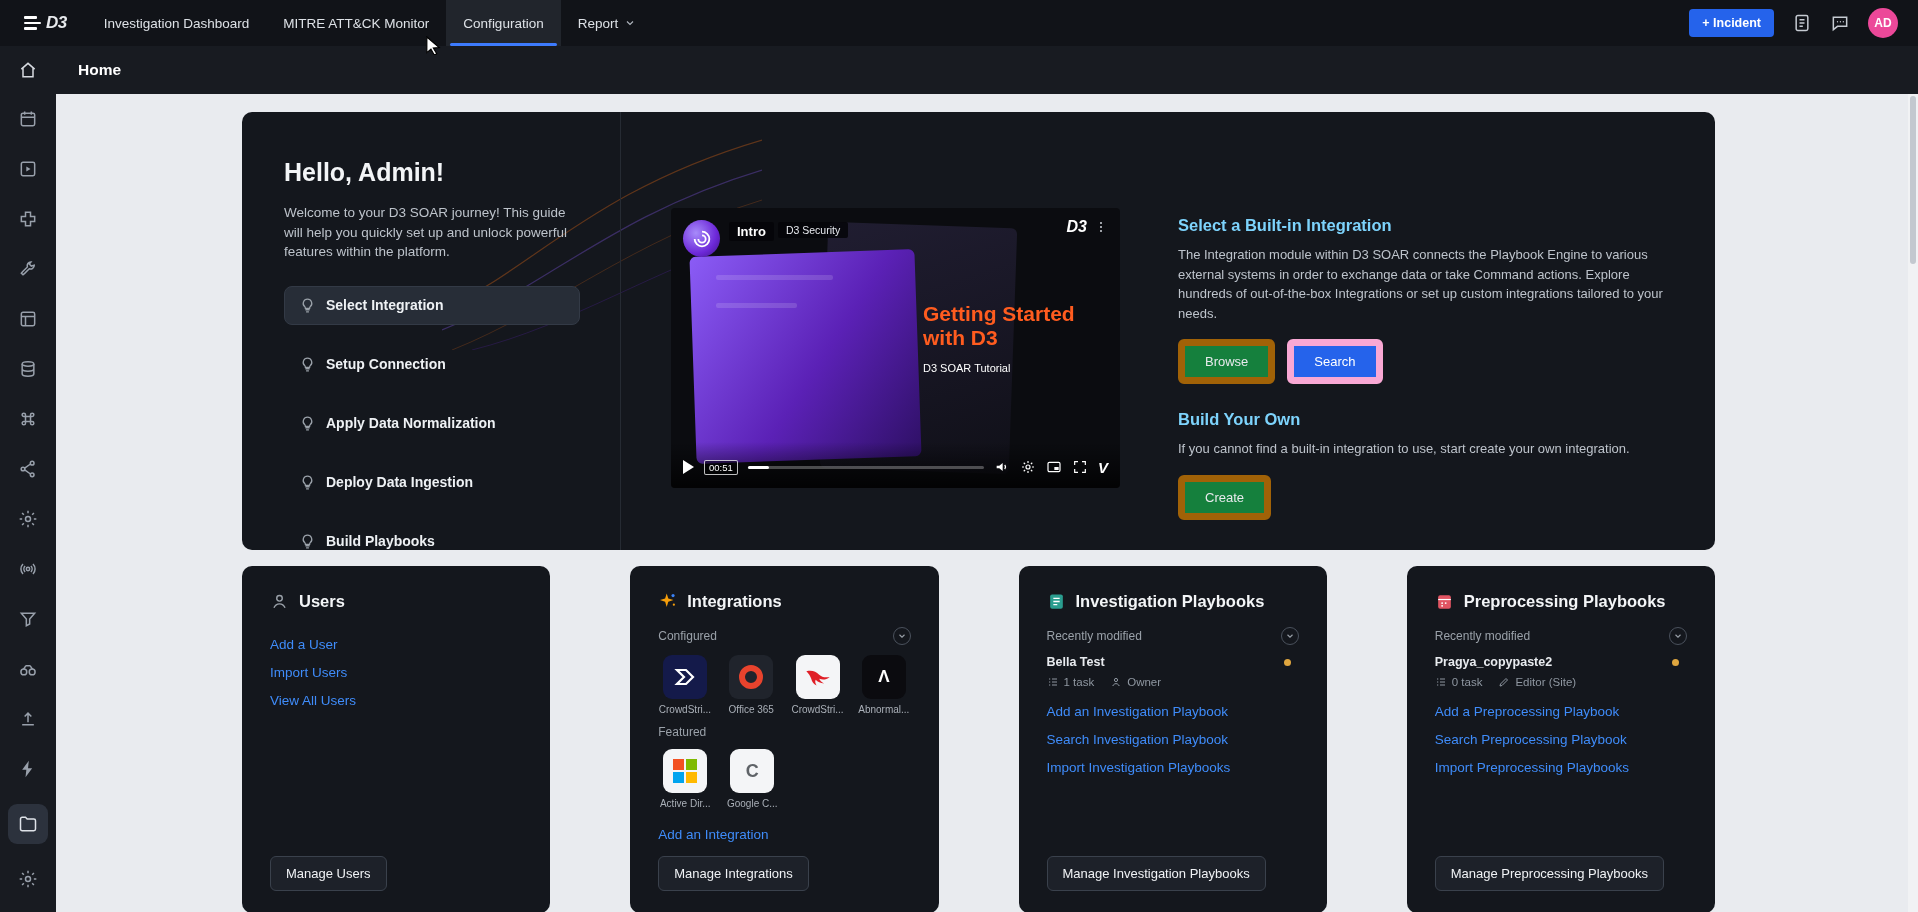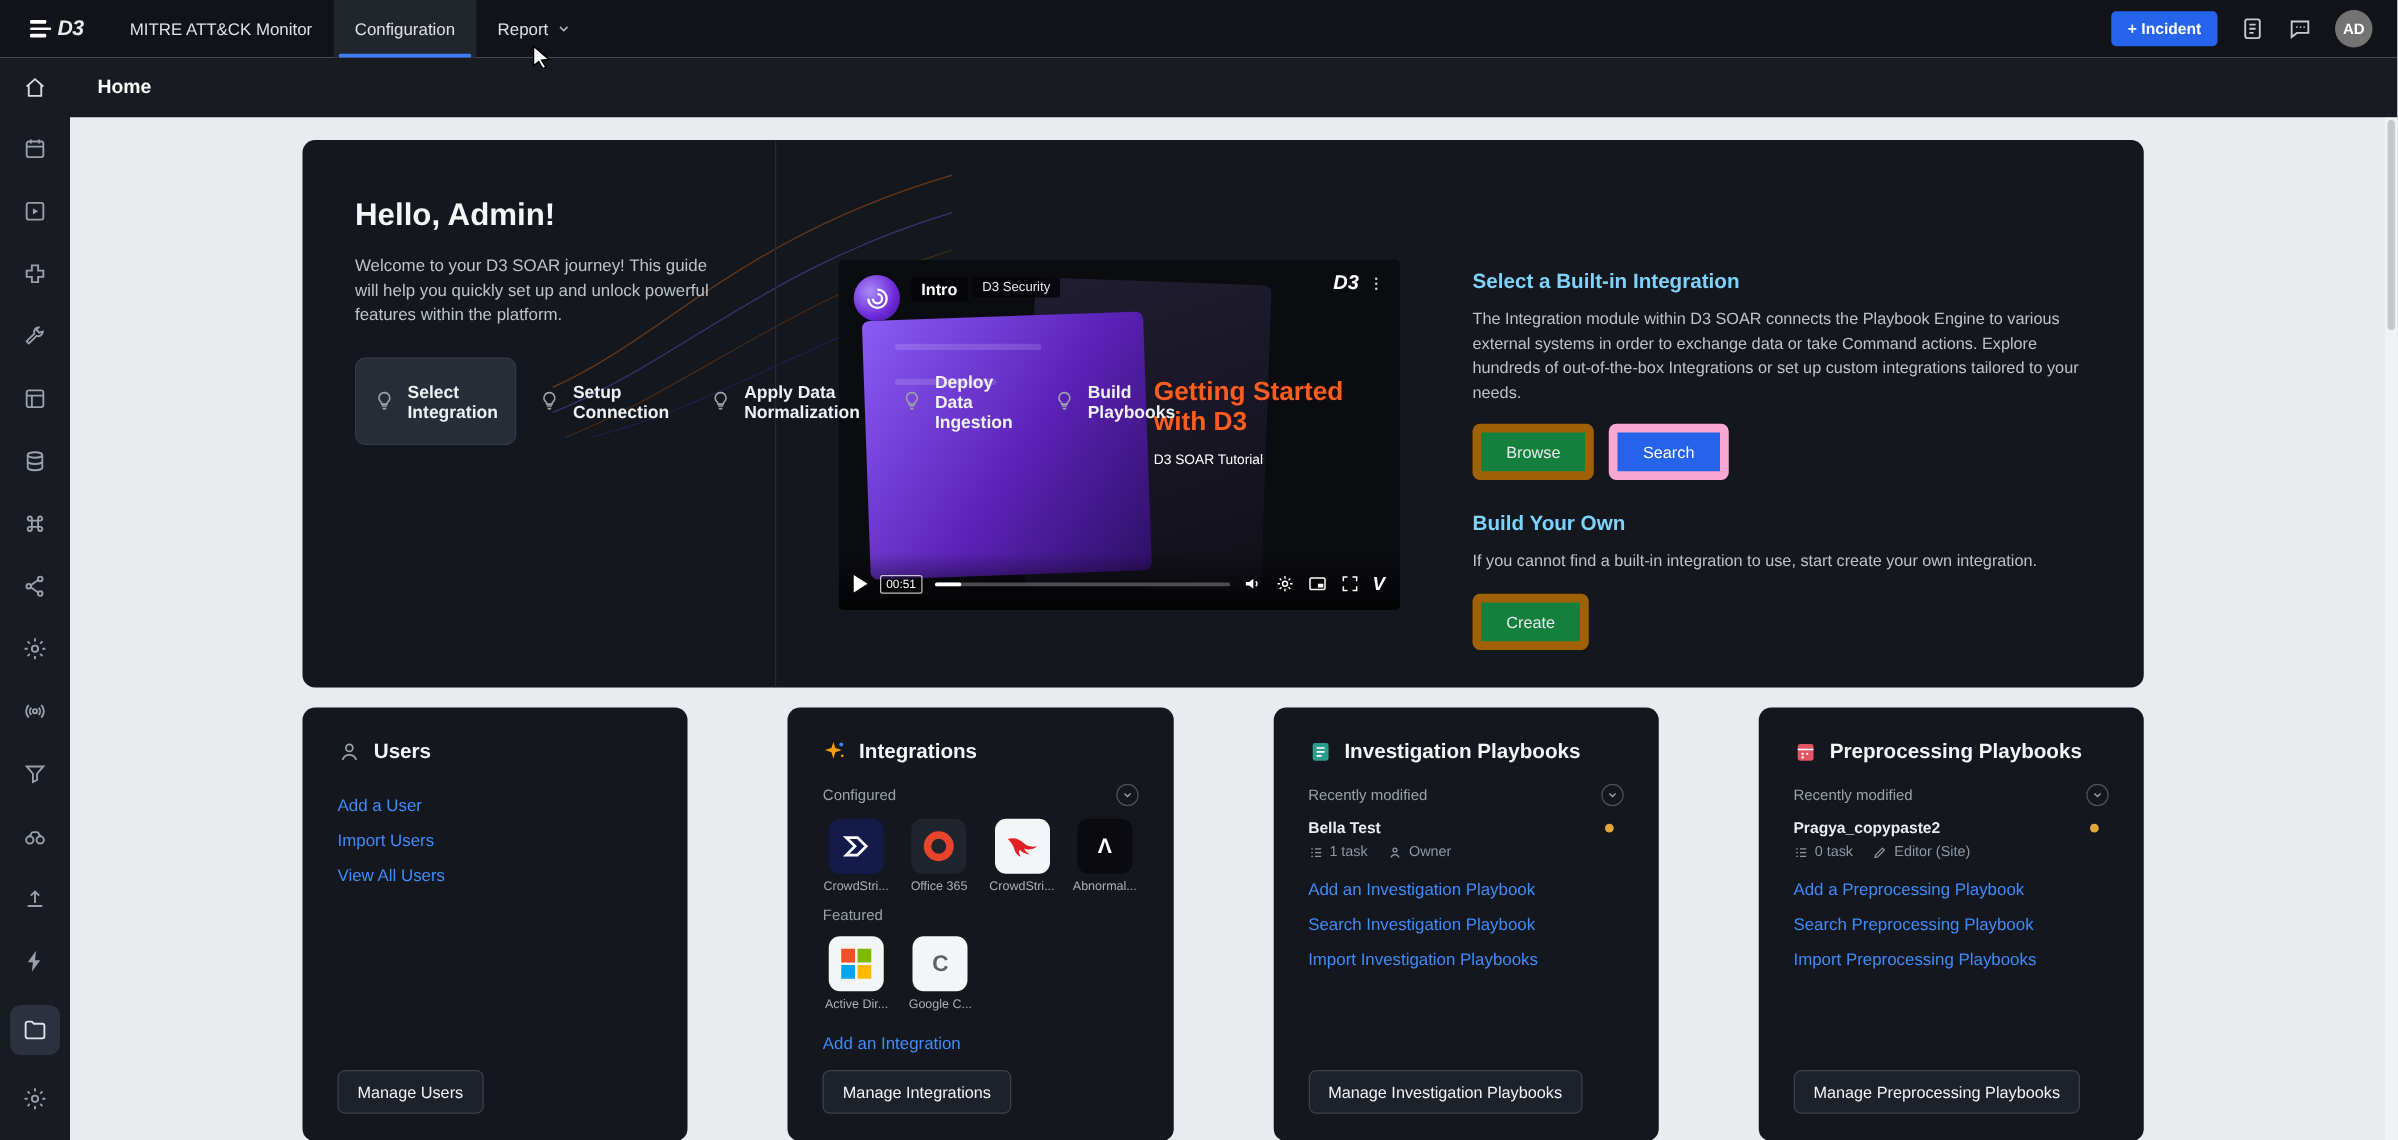--- a/index.html
+++ b/index.html
@@ -15,21 +15,21 @@
   .logo-text{font-weight:bold;font-size:17px;font-style:italic;letter-spacing:-.5px}
   .nav-items{display:flex;height:100%;margin-left:10px}
   .nav-item{display:flex;align-items:center;gap:6px;padding:0 17px;font-size:13.5px;color:#dde1e6;cursor:pointer;position:relative;white-space:nowrap}
   .nav-item.active{background:#21252c}
   .nav-item.active::after{content:"";position:absolute;left:4px;right:4px;bottom:0;height:3px;background:#3d7bfd;border-radius:2px}
   .nav-item .chev{width:12px;height:12px;color:#aeb4bc}
   .nav-right{margin-left:auto;display:flex;align-items:center;gap:18px;padding-right:6px}
   .incident-btn{background:#2563eb;color:#fff;border:none;border-radius:4px;height:28px;padding:0 13px;font-size:12.5px;font-family:inherit;font-weight:bold;cursor:pointer;white-space:nowrap}
   .nav-icon{width:20px;height:20px;color:#c6cbd2;cursor:pointer}
   .nav-icon svg{width:100%;height:100%}
-  .avatar{width:30px;height:30px;border-radius:50%;background:#737373;color:#fff;font-size:12px;font-weight:bold;display:grid;place-items:center;cursor:pointer}
+  .avatar{width:30px;height:30px;border-radius:50%;background:#ec4899;color:#fff;font-size:12px;font-weight:bold;display:grid;place-items:center;cursor:pointer}
 
   
   .body-row{display:flex;height:866px}
   .sidebar{width:56px;background:#181b21;display:flex;flex-direction:column;align-items:center;flex-shrink:0}
   .sb-home{height:48px;width:100%;display:grid;place-items:center;color:#d6dae0;cursor:pointer}
   .sb-home svg{width:20px;height:20px}
   .sb-item{height:50px;width:100%;display:grid;place-items:center;color:#98a0ab;cursor:pointer}
   .sb-item svg{width:20px;height:20px}
   .sb-item.active-box{height:60px}
   .sb-item.active-box .box{width:40px;height:40px;border-radius:9px;background:#2c323d;display:grid;place-items:center;color:#dfe3e9}
@@ -37,21 +37,21 @@
   .page-header{height:48px;background:#181b21;display:flex;align-items:center;padding-left:22px;flex-shrink:0}
   .page-header h1{font-size:15.5px;color:#fff;font-weight:bold}
   .main{flex:1;background:#e9ebef;overflow:hidden;position:relative;padding:18px 0 0 186px}
 
   
   .welcome-card{width:1473px;height:438px;background:#14171d;border-radius:10px;display:flex;position:relative;overflow:hidden}
   .deco{position:absolute;left:200px;top:8px;width:320px;height:230px;opacity:.6;pointer-events:none}
   .wc-left{width:379px;padding:46px 40px 0 42px;border-right:1px solid #262b33;position:relative;z-index:1;flex-shrink:0}
   .wc-left h2{color:#f3f5f7;font-size:25px;margin-bottom:16px}
   .wc-left .desc{color:#bdc3cb;font-size:13.5px;line-height:1.45}
-  .steps{margin-top:24px;display:flex;flex-direction:row;gap:3px}
+  .steps{margin-top:24px;display:flex;flex-direction:column;gap:20px}
   .step{display:flex;align-items:center;gap:10px;padding:10px 14px;color:#eef1f4;font-size:14px;font-weight:bold;border-radius:8px;border:1px solid transparent;cursor:pointer}
   .step .bulb{width:17px;height:17px;color:#9aa1a9;flex-shrink:0}
   .step.active{background:#272d37;border-color:#333a46}
 
   
   .video{width:449px;height:280px;margin:96px 0 0 50px;border-radius:4px;position:relative;background:#0b0c10;overflow:hidden;flex-shrink:0}
   .vp-panel2{position:absolute;left:34%;top:6%;width:42%;height:88%;background:linear-gradient(160deg,#201d31,#101018);border-radius:6px;transform:rotate(2deg)}
   .vp-panel{position:absolute;left:5%;top:16%;width:50%;height:74%;background:linear-gradient(125deg,#8b5cf6,#5b21b6 55%,#2e1065);border-radius:6px;transform:rotate(-2deg)}
   .vp-bar{position:absolute;background:rgba(255,255,255,.14);border-radius:2px}
   .vp-badge{position:absolute;top:12px;left:12px;display:flex;gap:9px;align-items:flex-start}
@@ -132,20 +132,21 @@
 <header class="navbar">
   <div class="logo">
     <span class="logo-bars">
         <i></i>
         <i></i>
         <i></i>
       </span>
     <span class="logo-text">D3</span>
   </div>
   <nav class="nav-items">
+    <div class="nav-item">Investigation Dashboard</div>
     <div class="nav-item">MITRE ATT&amp;CK Monitor</div>
     <div class="nav-item active">Configuration</div>
     <div class="nav-item">
       <span>Report</span>
       <span class="chev">
         <svg viewBox="0 0 24 24" fill="none" stroke="currentColor" stroke-width="2.4">
             <path d="M6 9l6 6 6-6"></path>
           </svg>
       </span>
     </div>

